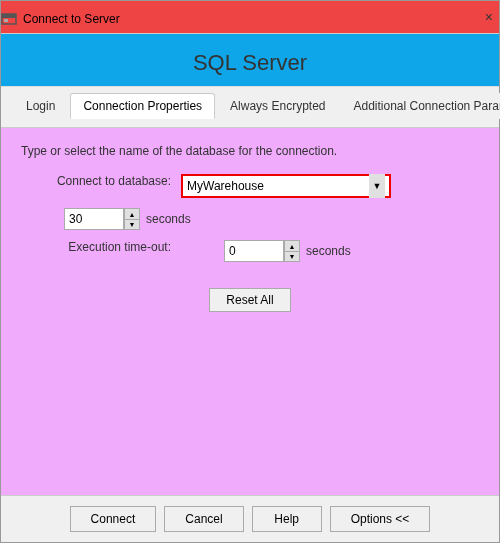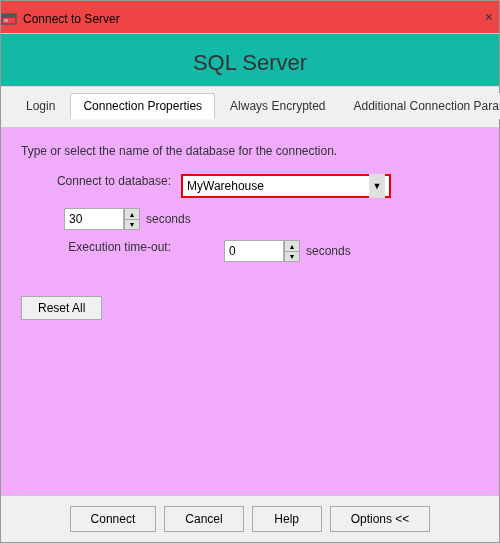--- a/index.html
+++ b/index.html
@@ -49,21 +49,21 @@
       background: none;
       border: none;
       padding: 2px 6px;
     }
     .dialog-header {
       text-align: center;
       padding: 16px 0 10px 0;
       font-size: 22px;
       font-weight: normal;
       color: #333;
-      background: #14b8a6;
+      background: #0ea5e9;
       border-bottom: 1px solid #ddd;
     }
     .tabs {
       display: flex;
       background: #f0f0f0;
       border-bottom: 1px solid #ccc;
       padding: 8px 12px;
       padding-top: 6px;
     }
     .tab {
@@ -173,22 +173,22 @@
     .spinner-btn:first-child {
       border-bottom: none;
     }
     .seconds-label {
       font-size: 12px;
       margin-left: 6px;
       color: #333;
     }
     .reset-area {
       display: flex;
-      justify-content: flex-start;
-      margin-top: 24px;
+      justify-content: center;
+      margin-top: 16px;
     }
     .reset-btn {
       padding: 4px 16px;
       font-size: 12px;
       background: #f0f0f0;
       border: 1px solid #aaa;
       cursor: pointer;
     }
     .spacer { flex: 1; }
     .footer {

